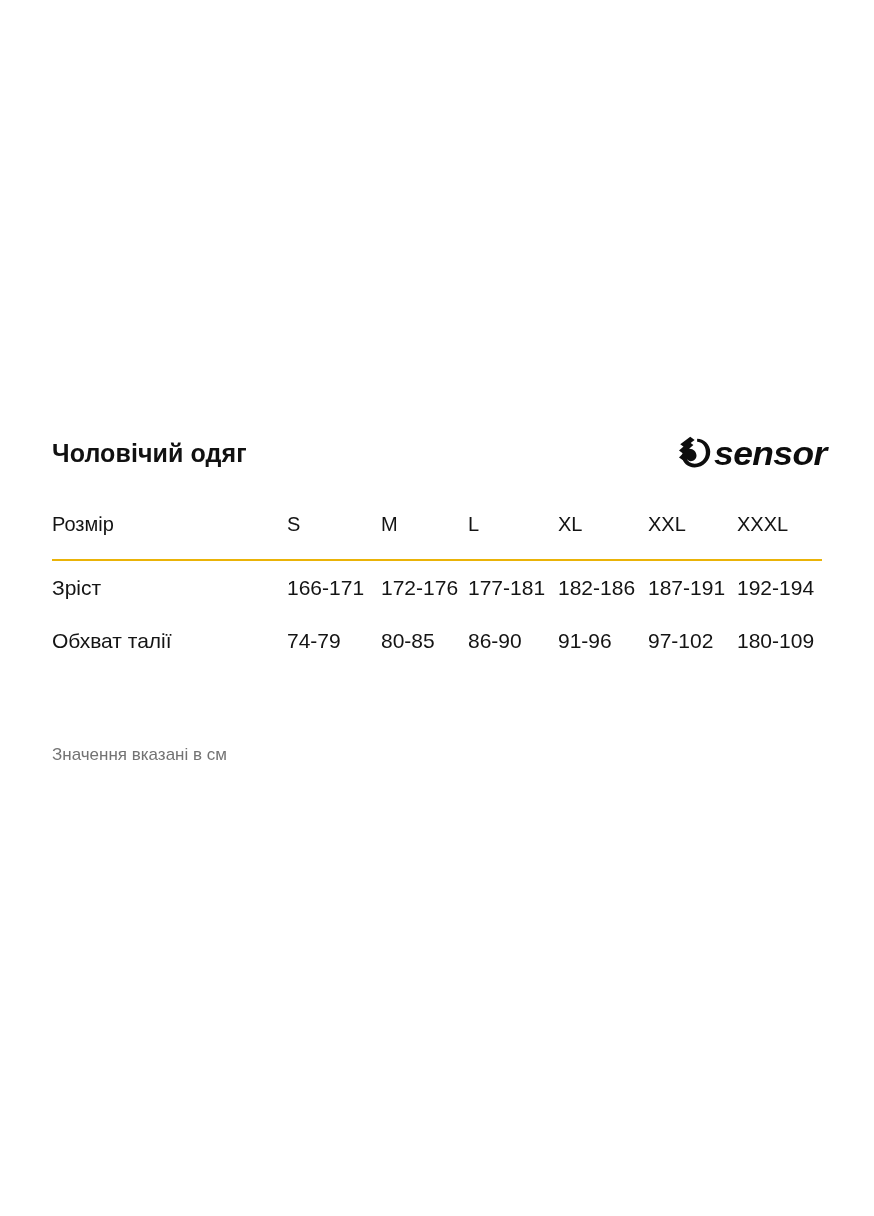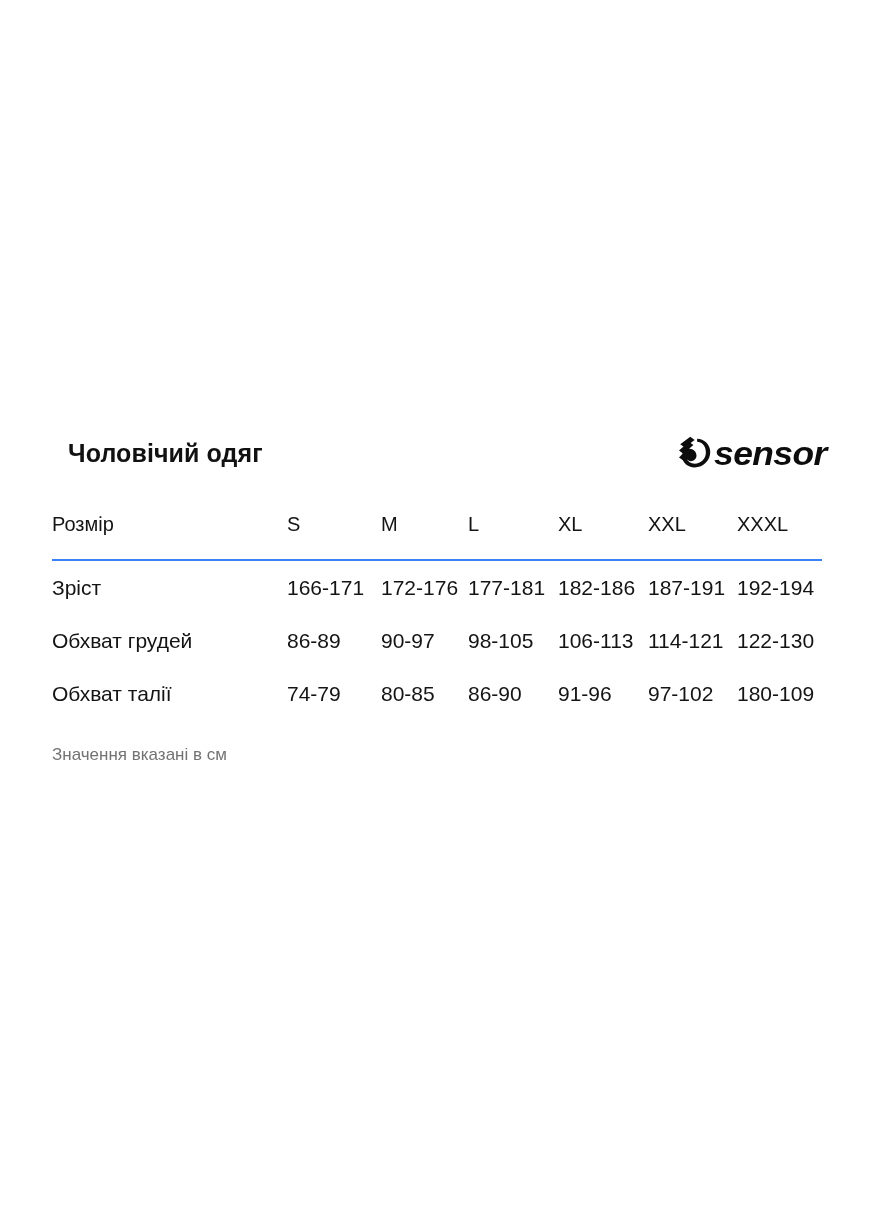--- a/index.html
+++ b/index.html
@@ -37,21 +37,21 @@
     align-items: center;
     justify-content: space-between;
   }
 
   .page-title {
     font-size: 25px;
     font-weight: 700;
     letter-spacing: 0.1px;
     color: #111111;
     white-space: nowrap;
-    margin: 16px;
+    margin: 0;
   }
 
   .brand {
     display: flex;
     align-items: center;
     gap: 0;
     height: 44px;
   }
   .brand-mark {
     width: 40px;
@@ -91,21 +91,21 @@
     white-space: nowrap;
   }
 
   .size-table thead th {
     font-size: 20px;
     height: 39px;
     line-height: 24px;
     padding-bottom: 8px;
   }
   .size-table thead tr {
-    border-bottom: 2px solid #3b82f6;
+    border-bottom: 2px solid #eab308;
   }
 
   .size-table tbody td {
     font-size: 21px;
     height: 53px;
     line-height: 53px;
   }
 
   col.c-label { width: 235px; }
   col.c-s     { width: 94px;  }
@@ -172,29 +172,20 @@
       <tr>
         <td class="row-label">Зріст</td>
         <td>166-171</td>
         <td>172-176</td>
         <td>177-181</td>
         <td>182-186</td>
         <td>187-191</td>
         <td>192-194</td>
       </tr>
       <tr>
-        <td class="row-label">Обхват грудей</td>
-        <td>86-89</td>
-        <td>90-97</td>
-        <td>98-105</td>
-        <td>106-113</td>
-        <td>114-121</td>
-        <td>122-130</td>
-      </tr>
-      <tr>
         <td class="row-label">Обхват талії</td>
         <td>74-79</td>
         <td>80-85</td>
         <td>86-90</td>
         <td>91-96</td>
         <td>97-102</td>
         <td>180-109</td>
       </tr>
     </tbody>
   </table>

